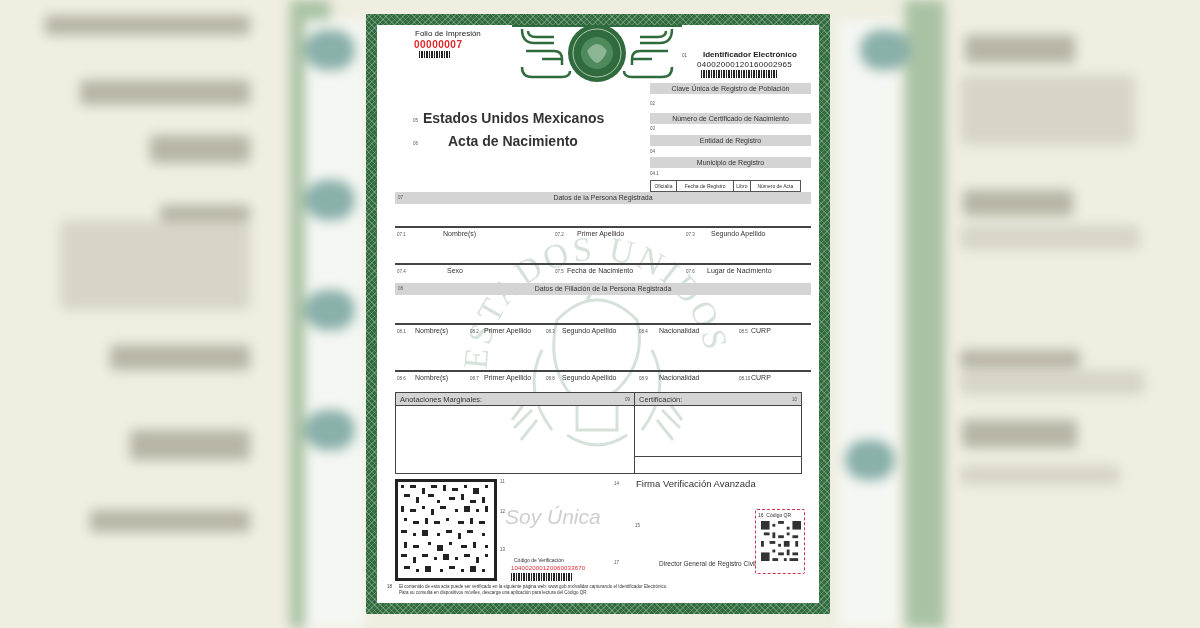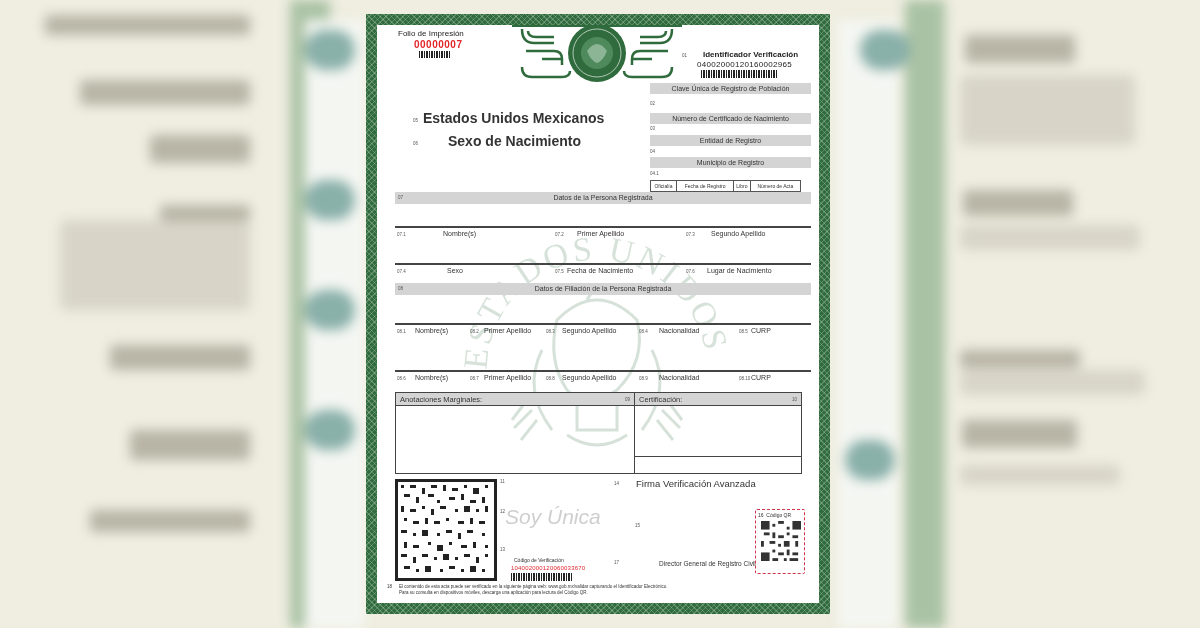--- a/index.html
+++ b/index.html
@@ -31,21 +31,21 @@
 
   .watermark {
     position: absolute; left: 70px; top: 175px; width: 300px; height: 300px;
     opacity: 0.28; pointer-events: none;
   }
 
   .tiny { font-size: 4.5px; color: #555; }
   .abs { position: absolute; }
 
   
-  .folio-label { left: 21px; top: 4px; font-size: 8px; color: #222; }
+  .folio-label { left: 38px; top: 4px; font-size: 8px; color: #222; }
   .folio-num { left: 37px; top: 14px; font-size: 10px; font-weight: bold; color: #e0262a; letter-spacing: 0.5px; }
   .barcode { background: repeating-linear-gradient(90deg, #222 0 1px, #fff 1px 2px, #222 2px 3px, #222 3px 4px, #fff 4px 5px); }
   .folio-bar { left: 42px; top: 26px; width: 32px; height: 7px; }
 
   
   .seal-wrap { left: 135px; top: -4px; width: 170px; height: 62px; }
 
   
   .id-num-label { left: 305px; top: 28px; }
   .ident-label { left: 326px; top: 25px; font-size: 8px; font-weight: bold; }
@@ -151,21 +151,21 @@
         <path d="M160 8 q0 14 -12 14 h-20 M154 10 q0 6 -8 6 h-18 M156 30 h-28 q-8 0 -8 8 v6 M160 46 q0 10 -10 10 h-30 q-8 0 -8 -6"></path>
         <path d="M30 38 h20 M120 38 h20"></path>
       </g>
       <circle cx="85" cy="32" r="29" fill="#2f6b3c"></circle>
       <circle cx="85" cy="32" r="24" fill="none" stroke="#cfe0d2" stroke-width="0.8"></circle>
       <circle cx="85" cy="32" r="16" fill="#4f8a5c"></circle>
       <path d="M75 30 q10 -14 20 0 q-4 10 -10 12 q-6 -2 -10 -12z" fill="#8bb595"></path>
     </svg>
 
     <div class="abs tiny id-num-label">01</div>
-    <div class="abs ident-label">Identificador Verificación</div>
+    <div class="abs ident-label">Identificador Electrónico</div>
     <div class="abs ident-value">04002000120160002965</div>
     <div class="abs ident-bar barcode"></div>
 
     <div class="graybar rcol" style="top:58px;">Clave Única de Registro de Población</div>
     <div class="abs tiny" style="left:273px;top:76px;">02</div>
     <div class="graybar rcol" style="top:88px;">Número de Certificado de Nacimiento</div>
     <div class="abs tiny" style="left:273px;top:101px;">03</div>
     <div class="graybar rcol" style="top:110px;">Entidad de Registro</div>
     <div class="abs tiny" style="left:273px;top:124px;">04</div>
     <div class="graybar rcol" style="top:132px;">Municipio de Registro</div>
@@ -184,21 +184,21 @@
         <td>04.3</td>
         <td>04.4</td>
         <td>04.5</td>
       </tr>
     </tbody>
       </table>
 
     <div class="abs tiny" style="left:36px;top:93px;">05</div>
     <div class="abs main-title">Estados Unidos Mexicanos</div>
     <div class="abs tiny" style="left:36px;top:116px;">06</div>
-    <div class="abs sub-title">Sexo de Nacimiento</div>
+    <div class="abs sub-title">Acta de Nacimiento</div>
 
     <div class="graybar section-bar" style="top:167px;">
       <span class="abs tiny" style="left:3px;top:0;">07</span>
       <span>Datos de la Persona Registrada</span>
     </div>
     <div class="field-line" style="top:201px;"></div>
     <div class="abs tiny" style="left:20px;top:207px;">07.1</div>
     <div class="flabel" style="left:66px;top:205px;">Nombre(s)</div>
     <div class="abs tiny" style="left:178px;top:207px;">07.2</div>
     <div class="flabel" style="left:200px;top:205px;">Primer Apellido</div>

